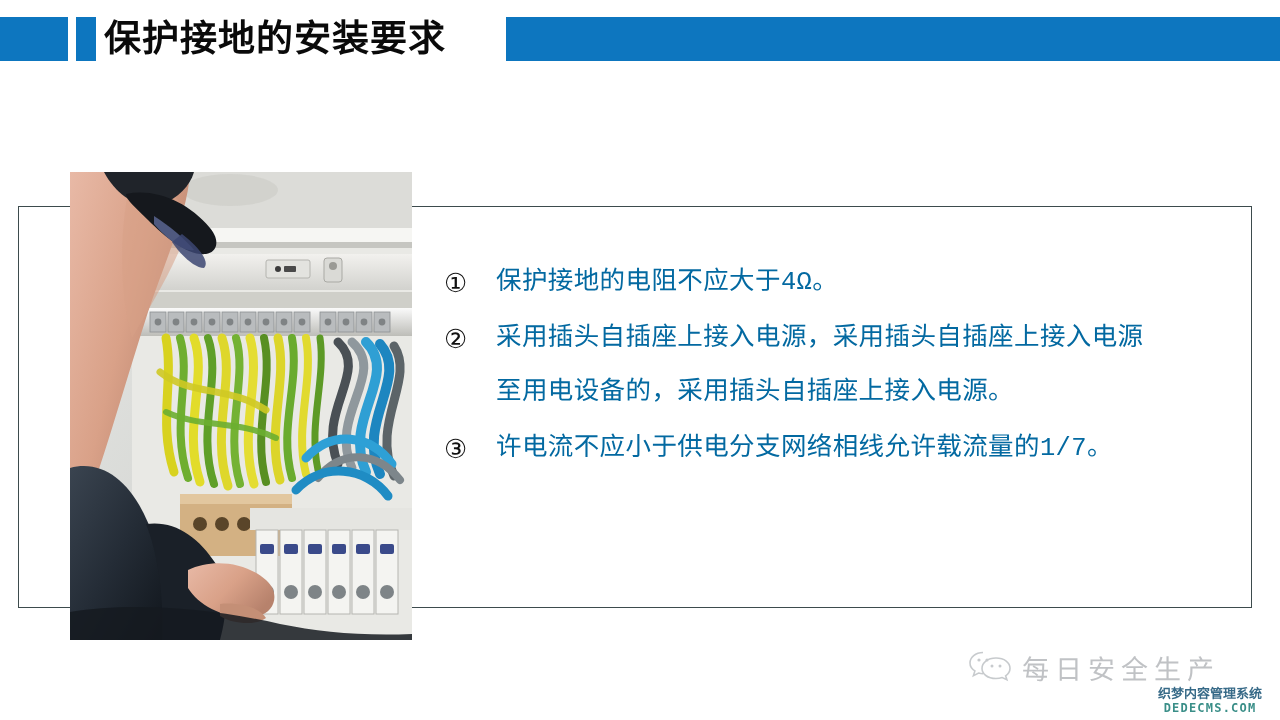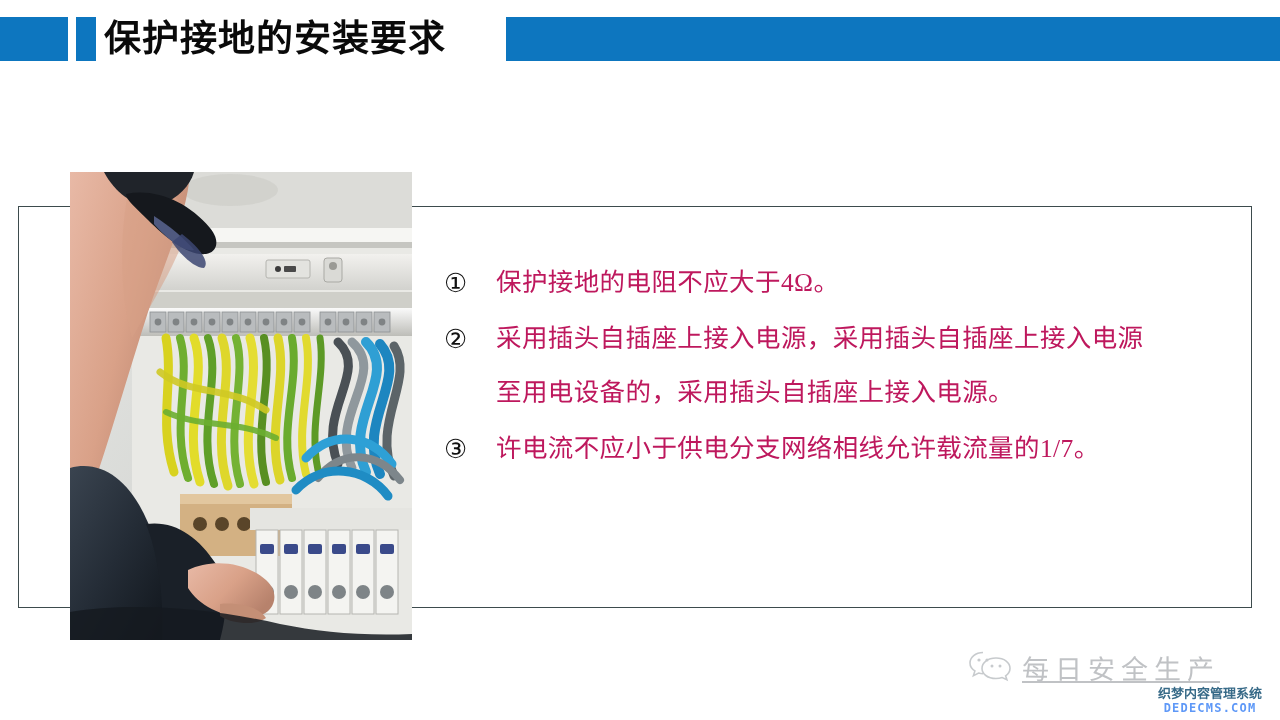--- a/index.html
+++ b/index.html
@@ -112,24 +112,24 @@
     line-height: 54px;
     color: #111111;
     font-family: "DejaVu Sans", "Liberation Sans", sans-serif;
   }
   .item-body {
     flex: 1 1 auto;
   }
   .item-line {
     font-size: 25.5px;
     line-height: 54px;
-    color: #be185d;
+    color: #0369a1;
     letter-spacing: 0.4px;
     white-space: nowrap;
-    font-family: Liberation Serif, serif;
+    font-family: Liberation Mono, monospace;
   }
 
   
   .wm-logo {
     position: absolute;
     left: 968px;
     top: 644px;
     width: 290px;
     height: 46px;
     display: flex;
@@ -137,21 +137,20 @@
     gap: 10px;
     opacity: 0.55;
   }
   .wm-logo .wechat-icon { flex: 0 0 auto; }
   .wm-logo .wm-text {
     font-family: "DejaVu Sans", "Liberation Sans", sans-serif;
     font-size: 27px;
     letter-spacing: 6px;
     color: #8d9196;
     white-space: nowrap;
-    text-decoration: underline;
   }
   .dedecms {
     position: absolute;
     left: 1143px;
     top: 686px;
     width: 134px;
     text-align: center;
     opacity: 0.82;
   }
   .dedecms .cn {
@@ -160,21 +159,21 @@
     font-weight: 700;
     color: #0c4a6e;
     letter-spacing: 0px;
     line-height: 15px;
     white-space: nowrap;
   }
   .dedecms .en {
     font-family: "DejaVu Sans Mono", "Liberation Mono", monospace;
     font-size: 12px;
     font-weight: 700;
-    color: #3b82f6;
+    color: #0f766e;
     letter-spacing: 1.2px;
     line-height: 14px;
     white-space: nowrap;
   }
 </style>
 </head>
 <body>
 
 <div class="slide">
 

